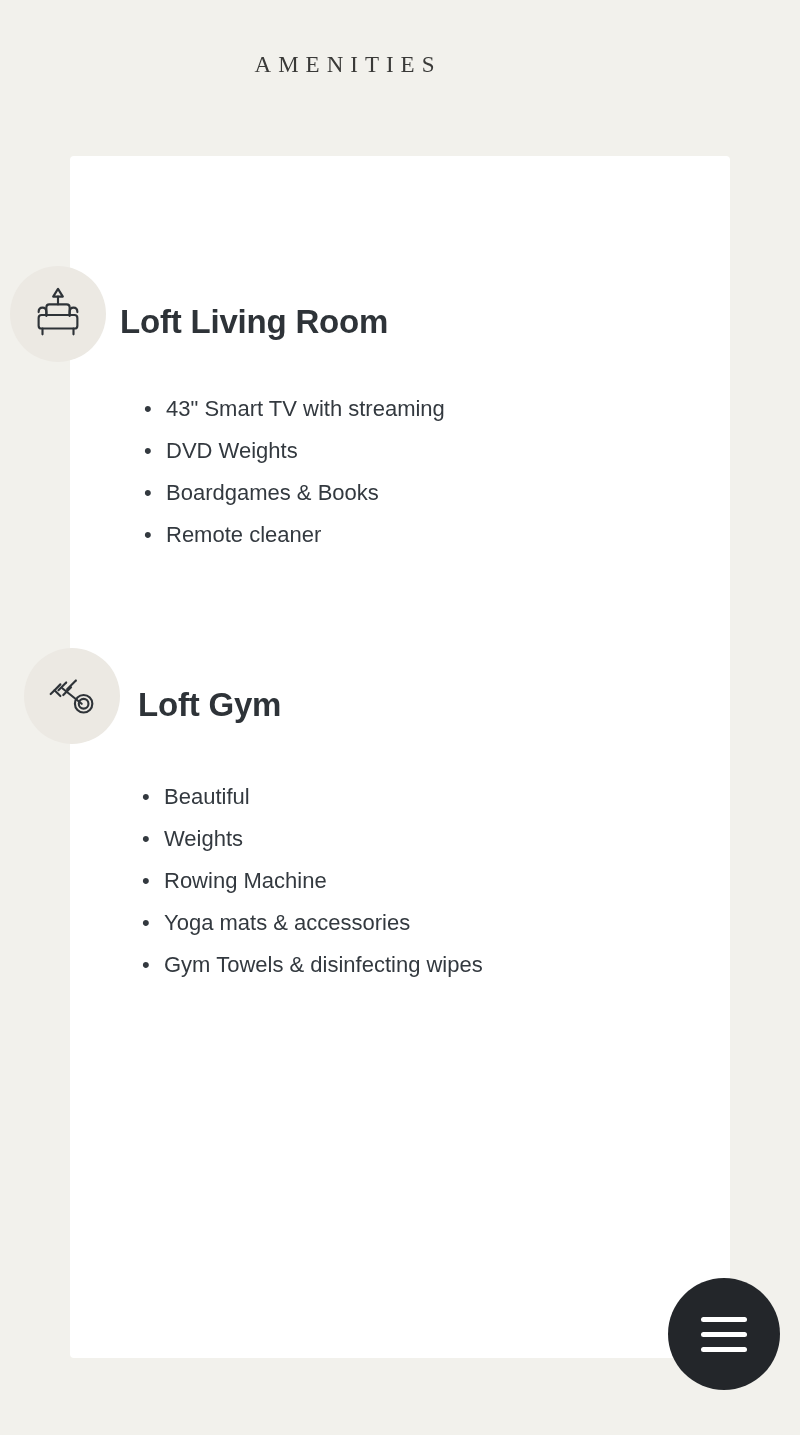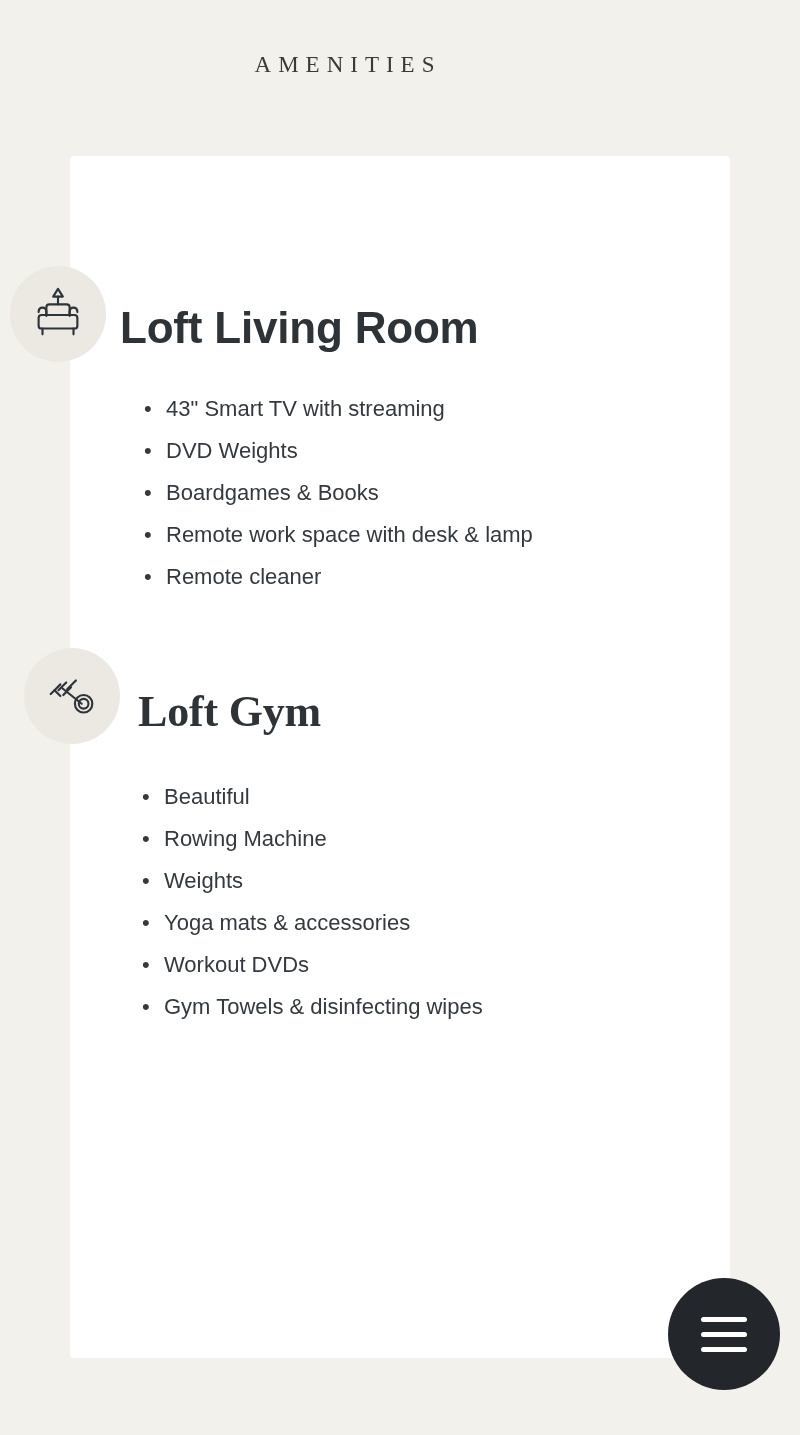--- a/index.html
+++ b/index.html
@@ -76,36 +76,35 @@
 
   .icon-badge-gym {
     left: -46px;
     top: 42px;
     width: 96px;
     height: 96px;
   }
 
   .section-heading {
     position: absolute;
-    font-size: 44px;
+    font-size: 33px;
     font-weight: bold;
     color: #2e3338;
     letter-spacing: -0.2px;
     font-family: "Liberation Sans", sans-serif;
   }
 
   .section-heading-living {
     left: 50px;
     top: 87px;
   }
 
   .section-heading-gym {
     left: 68px;
     top: 80px;
-    font-family: Liberation Serif, serif;
   }
 
   ul.amenity-list {
     position: absolute;
     margin: 0;
     padding: 0;
     list-style: none;
   }
 
   ul.list-living {
@@ -187,21 +186,20 @@
           <path d="M27 14h10l-5-8z"></path>
         </svg>
       </div>
 
       <div class="section-heading section-heading-living">Loft Living Room</div>
 
       <ul class="amenity-list list-living">
         <li>43" Smart TV with streaming</li>
         <li>DVD Weights</li>
         <li>Boardgames &amp; Books</li>
-        <li>Remote work space with desk &amp; lamp</li>
         <li>Remote cleaner</li>
       </ul>
     </div>
 
     <div class="section section-gym">
 
       <div class="icon-badge icon-badge-gym">
         <svg class="icon-svg" width="62" height="62" viewBox="0 0 64 64" fill="none" stroke="#2e3338" stroke-width="2.2" stroke-linecap="round" stroke-linejoin="round">
           <path d="M22 24l20 16"></path>
           <circle cx="44" cy="40" r="9"></circle>
@@ -211,24 +209,23 @@
           <path d="M20 20l-6 6 6 6"></path>
           <path d="M14 26l-4 4"></path>
           <path d="M36 16l-9 9"></path>
         </svg>
       </div>
 
       <div class="section-heading section-heading-gym">Loft Gym</div>
 
       <ul class="amenity-list list-gym">
         <li>Beautiful</li>
+        <li>Weights</li>
         <li>Rowing Machine</li>
-        <li>Weights</li>
         <li>Yoga mats &amp; accessories</li>
-        <li>Workout DVDs</li>
         <li>Gym Towels &amp; disinfecting wipes</li>
       </ul>
     </div>
 
   </div>
 
   <button class="fab">
     <span class="bar"></span>
     <span class="bar"></span>
     <span class="bar"></span>

